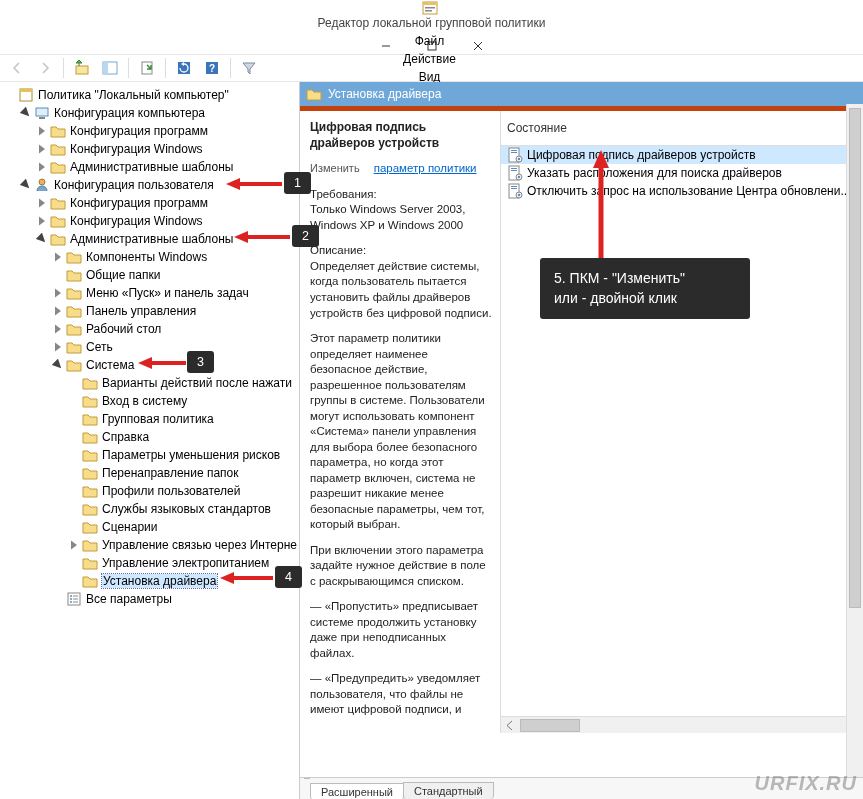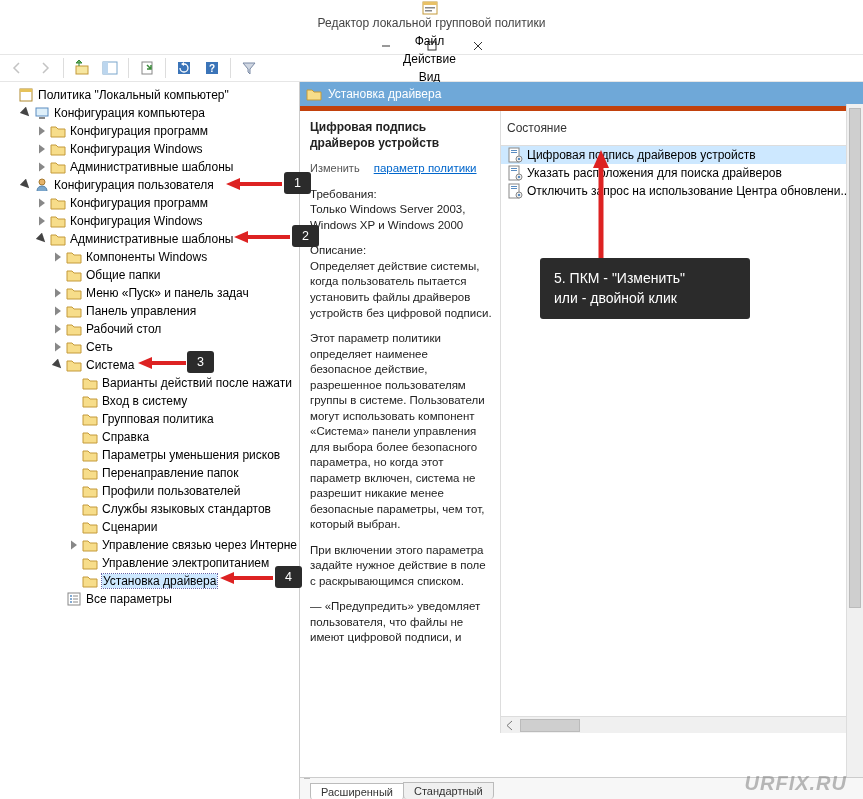--- a/index.html
+++ b/index.html
@@ -55,21 +55,21 @@
   .tab { border: 1px solid #bbb; border-bottom: none; padding: 2px 10px; margin-right: -1px; background: #fff; border-radius: 0 0 4px 4px; color: #333; }
   .tab.active { background: #fff; position: relative; top: 1px; }
   .tab:not(.active) { background: #f0f0f0; }
   
   .vscroll { position: absolute; right: 0; top: 22px; bottom: 22px; width: 17px; background: #f0f0f0; border-left: 1px solid #ddd; }
   .hscroll { height: 17px; background: #f0f0f0; border-top: 1px solid #ddd; display:flex; align-items:center; }
   .thumb { background: #cfcfcf; border: 1px solid #bbb; }
   .callout { position: absolute; background: #2b2b2b; color: #fff; font-size: 12.5px; padding: 4px 10px; border-radius: 3px; display: flex; align-items: center; pointer-events: none; z-index: 51; white-space: nowrap; }
   .callout.big { font-size: 14px; padding: 10px 14px; line-height: 1.45; white-space: normal; width: 210px; }
   .arrow { position: absolute; z-index: 50; pointer-events: none; }
-  .watermark { position: absolute; right: 16px; bottom: 4px; font-family: Arial Black, Arial, sans-serif; font-size: 20px; font-weight: 900; color: rgba(130,130,130,.55); letter-spacing: 1px; font-style: italic; z-index: 60; pointer-events: none; }
+  .watermark { position: absolute; right: 6px; bottom: 4px; font-family: Arial Black, Arial, sans-serif; font-size: 20px; font-weight: 900; color: rgba(130,130,130,.55); letter-spacing: 1px; font-style: italic; z-index: 60; pointer-events: none; }
 </style>
 </head>
 <body>
 
 <div class="titlebar">
   <span class="icon">
     <svg viewBox="0 0 16 16">
         <rect x="1" y="2" width="14" height="12" fill="#fff" stroke="#c49a3a"></rect>
         <rect x="1" y="2" width="14" height="3" fill="#e8c167"></rect>
         <rect x="3" y="7" width="10" height="1.5" fill="#888"></rect>
@@ -445,20 +445,21 @@
       <span>Установка драйвера</span>
     </div>
     <div class="dbody">
       <div class="dleft">
         <div class="h">Цифровая подпись драйверов устройств</div>
         <p><span class="sub">Изменить </span><a href="#">параметр политики</a></p>
         <p><span>Требования:</span><br><span>Только Windows Server 2003, Windows XP и Windows 2000</span></p>
         <p><span>Описание:</span><br><span>Определяет действие системы, когда пользователь пытается установить файлы драйверов устройств без цифровой подписи.</span></p>
         <p>Этот параметр политики определяет наименее безопасное действие, разрешенное пользователям группы в системе. Пользователи могут использовать компонент «Система» панели управления для выбора более безопасного параметра, но когда этот параметр включен, система не разрешит никакие менее безопасные параметры, чем тот, который выбран.</p>
         <p>При включении этого параметра задайте нужное действие в поле с раскрывающимся списком.</p>
+        <p>— «Пропустить» предписывает системе продолжить установку даже при неподписанных файлах.</p>
         <p>— «Предупредить» уведомляет пользователя, что файлы не имеют цифровой подписи, и</p>
       </div>
       <div class="dright">
         <div class="colhdr">Состояние</div>
         <div class="items">
           <div class="item sel">
             <span class="ic"><svg viewBox="0 0 16 16">
                   <rect x="2" y="1" width="10" height="14" fill="#fff" stroke="#888"></rect>
                   <rect x="4" y="3" width="6" height="1" fill="#5a8cc0"></rect>
                   <rect x="4" y="5" width="6" height="1" fill="#5a8cc0"></rect>

